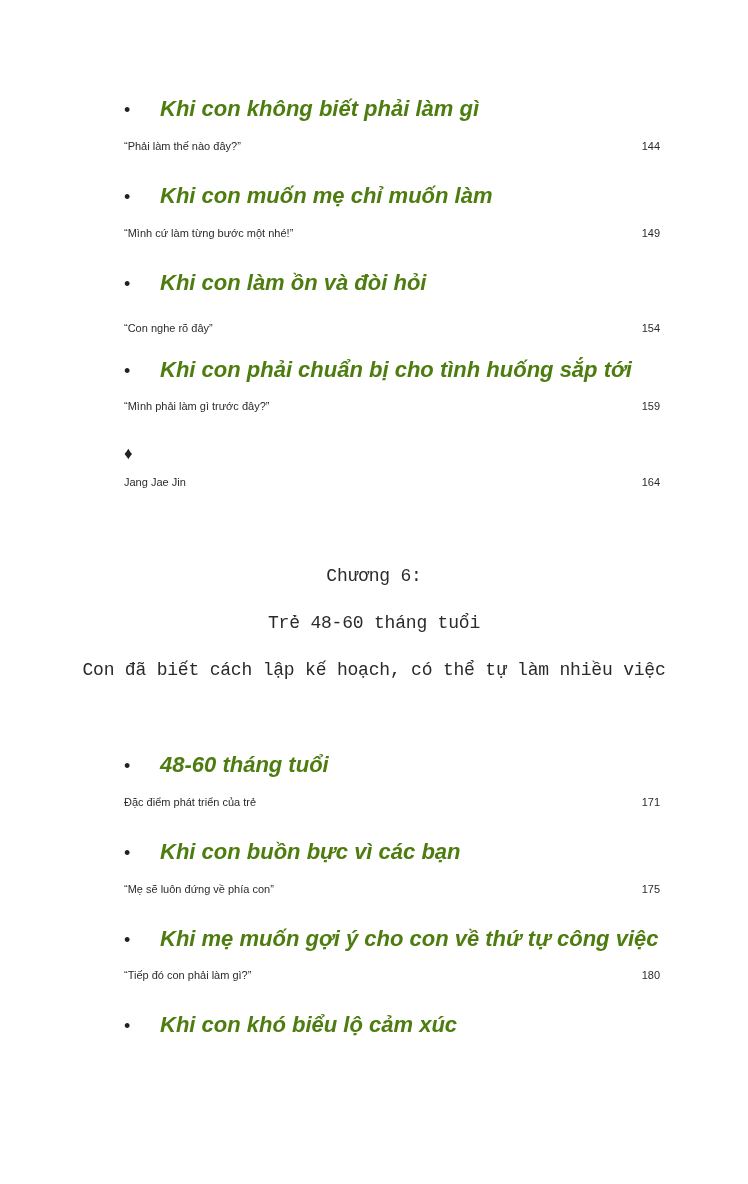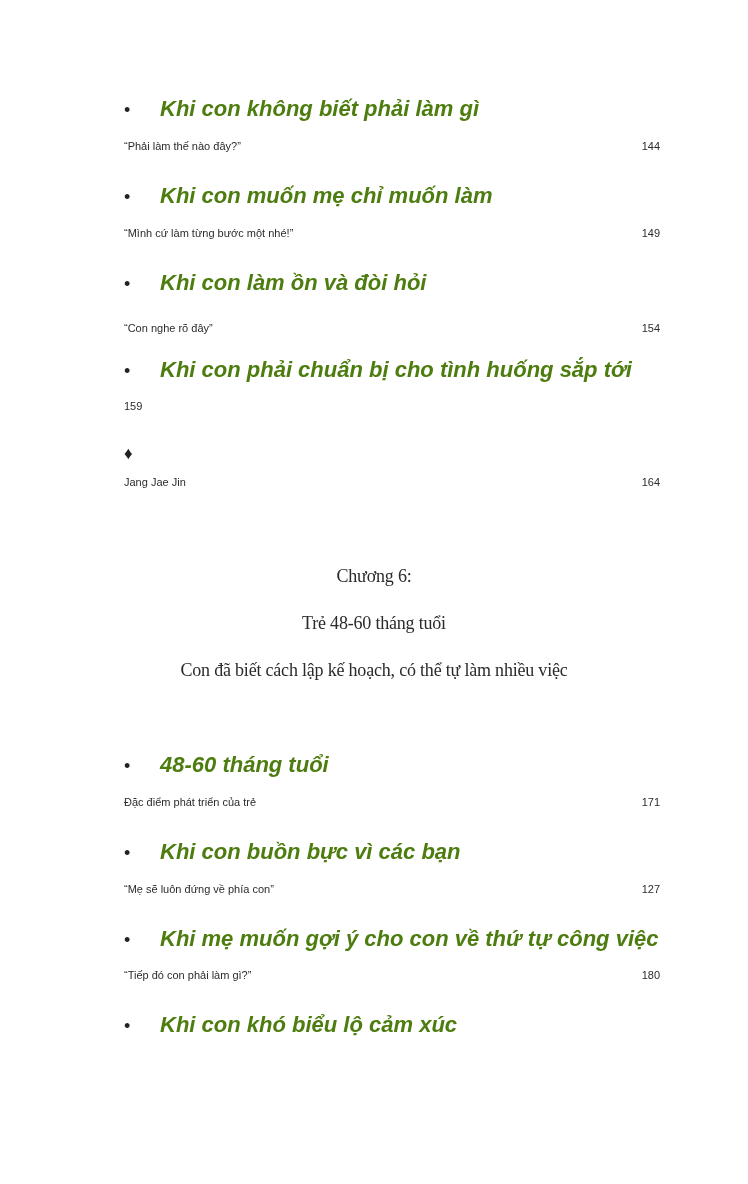--- a/index.html
+++ b/index.html
@@ -10,21 +10,21 @@
   }
   .row { position: absolute; left: 124px; width: 536px; display: flex; align-items: baseline; }
   .bullet-row .dot { width: 36px; font-size: 18px; color: #222; }
   .bullet-row .txt { font-weight: bold; font-size: 22px; color: #4d7c0f; font-style: italic; }
   .sub-row { justify-content: space-between; }
   .sub-row .txt, .sub-row .pg { font-size: 11px; font-weight: normal; color: #2b2b2b; }
   .diamond-row .dot { width: 36px; font-size: 17px; color: #222; }
   .diamond-row .txt { font-size: 17.5px; color: #2b2b2b; }
   .chapter {
     position: absolute; left: 0; width: 748px; text-align: center;
-    font-family: Liberation Serif, serif; font-weight: normal;
+    font-family: Liberation Mono, monospace; font-weight: normal;
     color: #2a2a2a; font-size: 18px; letter-spacing: -0.2px;
   }
 </style>
 </head>
 <body>
 
 <div class="row bullet-row" style="top:96px">
   <span class="dot">•</span>
   <span class="txt">Khi con không biết phải làm gì</span>
 </div>
@@ -49,20 +49,21 @@
 <div class="row sub-row" style="top:322px">
   <span class="txt">“Con nghe rõ đây”</span>
   <span class="pg">154</span>
 </div>
 
 <div class="row bullet-row" style="top:357px">
   <span class="dot">•</span>
   <span class="txt">Khi con phải chuẩn bị cho tình huống sắp tới</span>
 </div>
 <div class="row sub-row" style="top:400px">
+  <span class="txt">“Mình phải làm gì trước đây?”</span>
   <span class="pg">159</span>
 </div>
 
 <div class="row diamond-row" style="top:444px">
   <span class="dot">♦</span>
 </div>
 <div class="row sub-row" style="top:476px">
   <span class="txt">Jang Jae Jin</span>
   <span class="pg">164</span>
 </div>
@@ -79,21 +80,21 @@
   <span class="txt">Đặc điểm phát triển của trẻ</span>
   <span class="pg">171</span>
 </div>
 
 <div class="row bullet-row" style="top:839px">
   <span class="dot">•</span>
   <span class="txt">Khi con buồn bực vì các bạn</span>
 </div>
 <div class="row sub-row" style="top:883px">
   <span class="txt">“Mẹ sẽ luôn đứng về phía con”</span>
-  <span class="pg">127</span>
+  <span class="pg">175</span>
 </div>
 
 <div class="row bullet-row" style="top:926px">
   <span class="dot">•</span>
   <span class="txt">Khi mẹ muốn gợi ý cho con về thứ tự công việc</span>
 </div>
 <div class="row sub-row" style="top:969px">
   <span class="txt">“Tiếp đó con phải làm gì?”</span>
   <span class="pg">180</span>
 </div>

